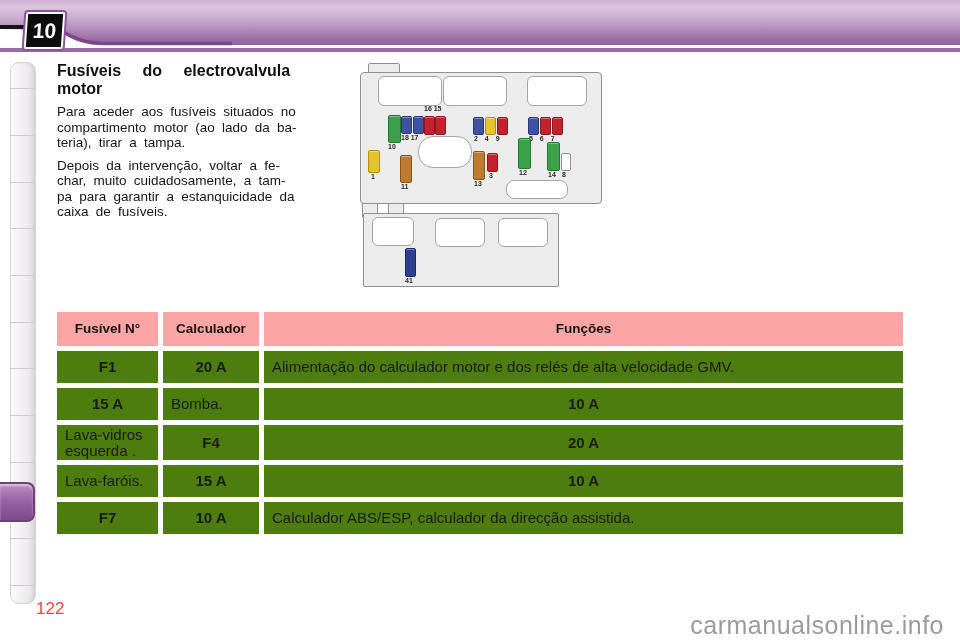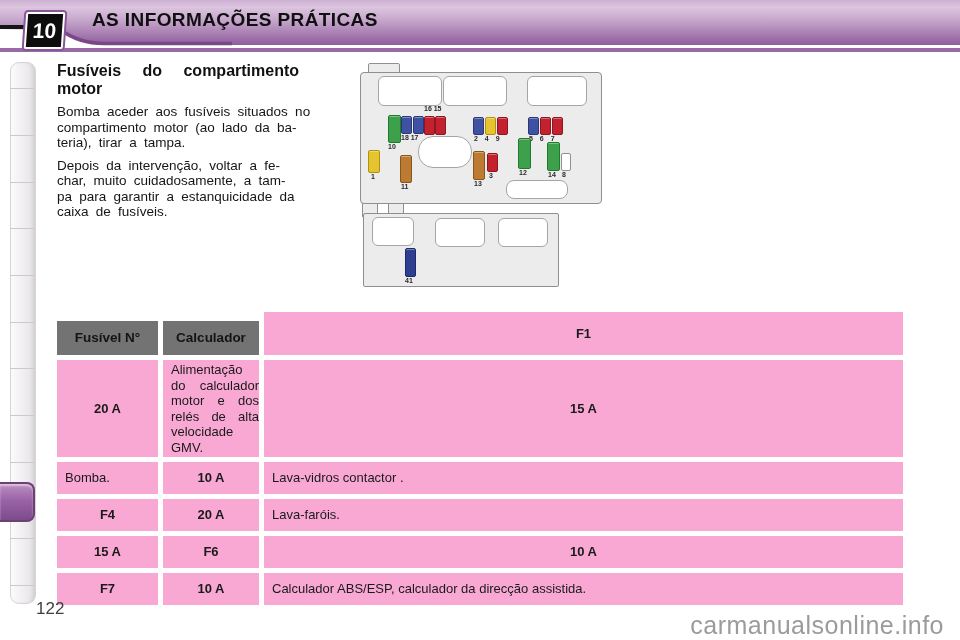--- a/index.html
+++ b/index.html
@@ -50,68 +50,67 @@
   .fz-brown{background:#bd7a33;border-color:#8a5518;}
   .fz-navy{background:#2e3f8f;border-color:#1c2a6b;}
   .fz-white{background:#fff;border-color:#8f8f8f;}
   .flabel{position:absolute;font-size:7px;font-weight:bold;color:#2a2a2a;
           white-space:pre;line-height:8px;}
   .flabel.grp{word-spacing:5px;}
 
   
   .ftable{position:absolute;left:57px;top:312px;width:846px;
           display:grid;grid-template-columns:101px 96px 1fr;gap:5px;}
-  .cell{display:flex;align-items:center;font-size:13px;min-height:28px;
-        background:#f9a8d4;padding:2px 0;line-height:15.5px;}
-  .cell.head{background:#737373;font-weight:bold;justify-content:center;min-height:30px;
-             font-size:13.5px;color:#141414;margin-top:9px;}
+  .cell{display:flex;align-items:center;font-size:15px;min-height:28px;
+        background:#4d7c0f;padding:2px 0;line-height:15.5px;}
+  .cell.head{background:#fca5a5;font-weight:bold;justify-content:center;min-height:30px;
+             font-size:13.5px;color:#141414;}
   .cell.cnum,.cell.camp{justify-content:center;font-weight:bold;}
   .cell.cfun{padding-left:8px;text-align:justify;}
 
   
-  .page-num{position:absolute;left:36px;top:599px;font-size:17px;color:#404040;}
+  .page-num{position:absolute;left:36px;top:599px;font-size:17px;color:#ef4444;}
   .watermark{position:absolute;right:16px;top:611px;font-size:25px;color:#9b9b9b;
              letter-spacing:.5px;}
 </style>
 </head>
 <body>
 
 <div class="page">
 
   <div class="banner"></div>
   <div class="banner-white"></div>
   <div class="banner-line"></div>
   <svg class="swoosh" width="240" height="56">
     <path d="M 0,29 L 60,30 Q 78,44 102,44 L 102,46 L 0,46 Z" fill="#ffffff"></path>
     <path d="M 60,29.5 Q 79,43.5 104,43.5 L 232,43.5" stroke="#7a4889" stroke-width="3.5" fill="none"></path>
   </svg>
   <div class="black-dash"></div>
   <div class="chapter-box">
     <span>10</span>
   </div>
-  <div class="page-title">AS INFORMAÇÕES PRÁTICAS</div>
 
   <div class="strip"></div>
   <div class="tick" style="top:88px"></div>
   <div class="tick" style="top:135px"></div>
   <div class="tick" style="top:182px"></div>
   <div class="tick" style="top:228px"></div>
   <div class="tick" style="top:275px"></div>
   <div class="tick" style="top:322px"></div>
   <div class="tick" style="top:368px"></div>
   <div class="tick" style="top:415px"></div>
   <div class="tick" style="top:462px"></div>
   <div class="tick" style="top:538px"></div>
   <div class="tick" style="top:585px"></div>
   <div class="side-tab"></div>
 
   <div class="text-col">
-    <p class="sec-title">Fusíveis do compartimento
+    <p class="sec-title">Fusíveis do electrovalvula
 motor</p>
-    <p class="sec-p">Bomba aceder aos fusíveis situados no
+    <p class="sec-p">Para aceder aos fusíveis situados no
 compartimento motor (ao lado da ba-
 teria), tirar a tampa.</p>
     <p class="sec-p">Depois da intervenção, voltar a fe-
 char, muito cuidadosamente, a tam-
 pa para garantir a estanquicidade da
 caixa de fusíveis.</p>
   </div>
 
   <div class="diagram">
 
@@ -163,38 +162,38 @@
     <div class="dwhite" style="left:17px;top:159px;width:40px;height:27px;"></div>
     <div class="dwhite" style="left:80px;top:160px;width:48px;height:27px;"></div>
     <div class="dwhite" style="left:143px;top:160px;width:48px;height:27px;"></div>
     <div class="fuse fz-navy" style="left:50px;top:190px;width:9px;height:27px;"></div>
     <div class="flabel" style="left:50px;top:219px;">41</div>
   </div>
 
   <div class="ftable">
     <div class="cell head">Fusível N°</div>
     <div class="cell head">Calculador</div>
+    <div class="cell head">Funções</div>
 
     <div class="cell cnum">F1</div>
     <div class="cell camp">20 A</div>
     <div class="cell cfun">Alimentação do calculador motor e dos relés de alta velocidade GMV.</div>
 
     <div class="cell camp">15 A</div>
     <div class="cell cfun">Bomba.</div>
 
     <div class="cell camp">10 A</div>
-    <div class="cell cfun">Lava-vidros contactor .</div>
+    <div class="cell cfun">Lava-vidros esquerda .</div>
 
     <div class="cell cnum">F4</div>
     <div class="cell camp">20 A</div>
     <div class="cell cfun">Lava-faróis.</div>
 
     <div class="cell camp">15 A</div>
 
-    <div class="cell cnum">F6</div>
     <div class="cell camp">10 A</div>
 
     <div class="cell cnum">F7</div>
     <div class="cell camp">10 A</div>
     <div class="cell cfun">Calculador ABS/ESP, calculador da direcção assistida.</div>
   </div>
 
   <div class="page-num">122</div>
   <div class="watermark">carmanualsonline.info</div>
 

